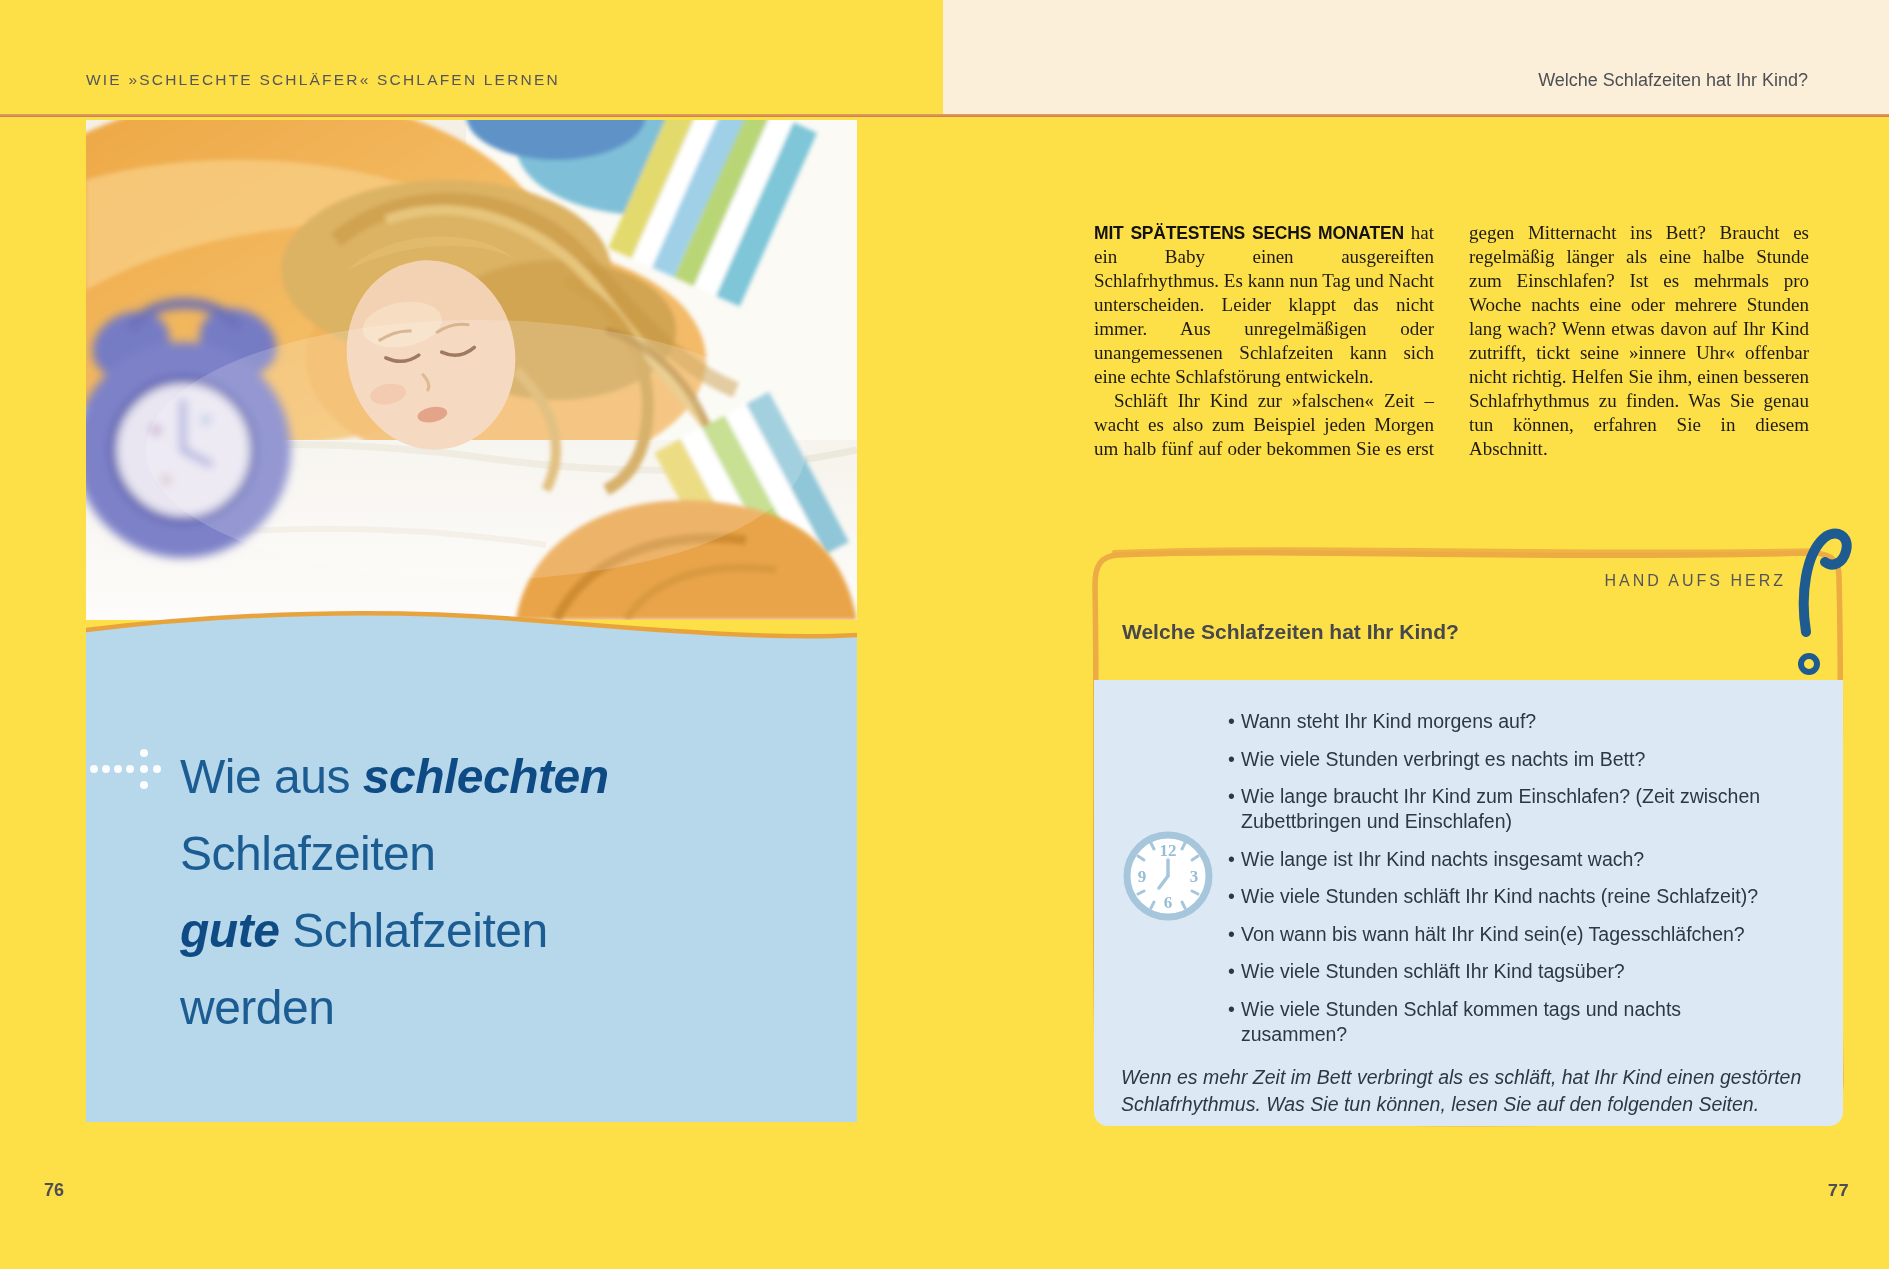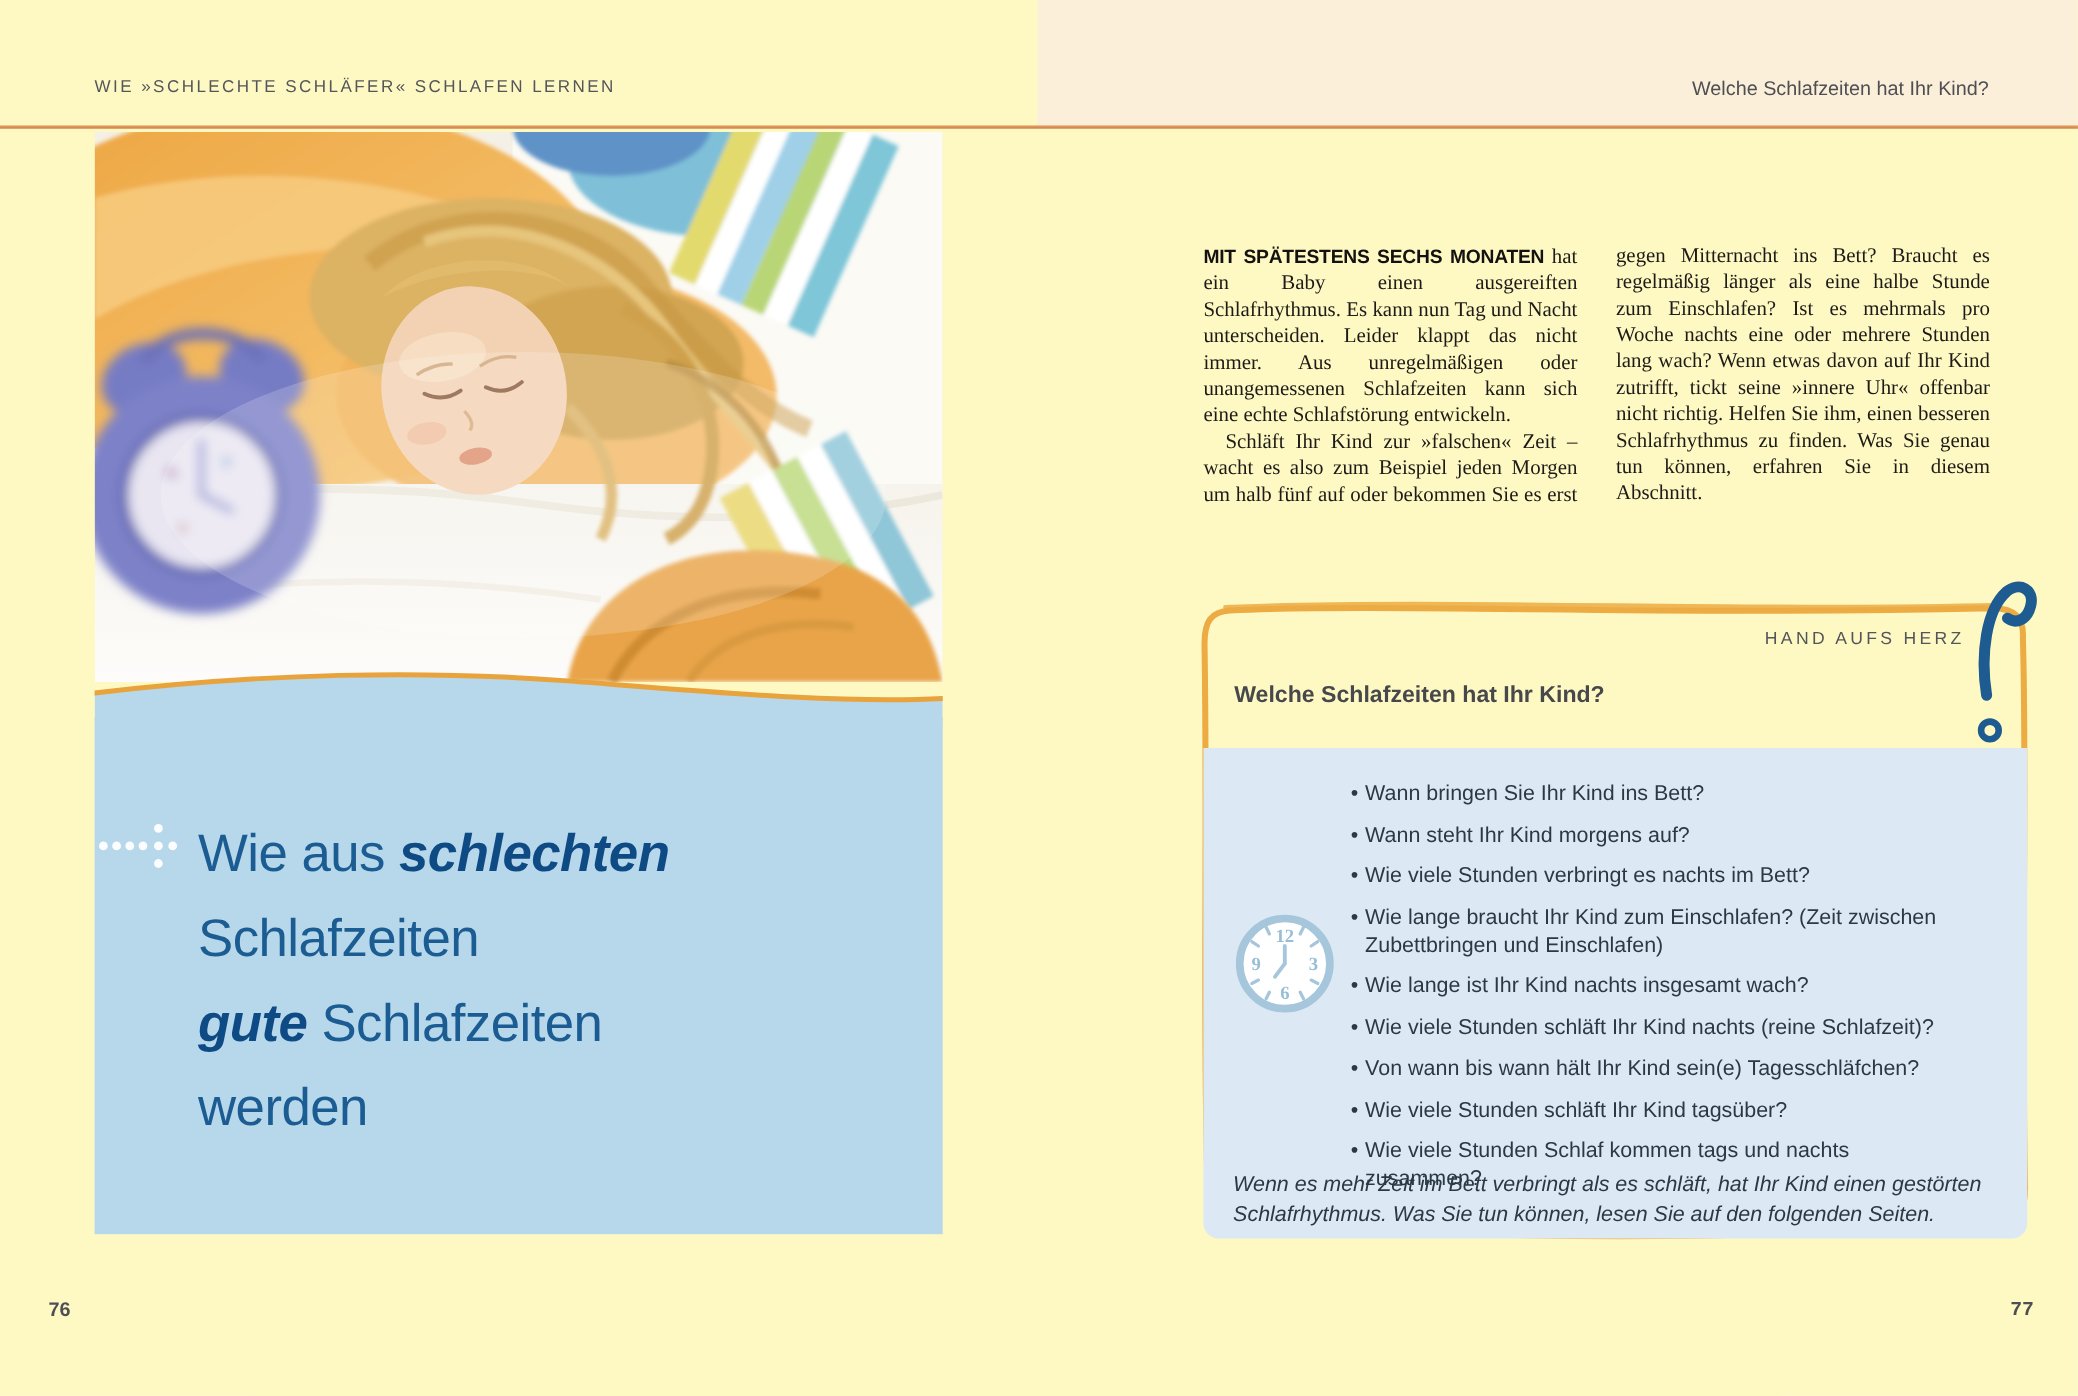--- a/index.html
+++ b/index.html
@@ -1,18 +1,18 @@
 <!DOCTYPE html>
 <html><head>
 <meta charset="utf-8">
 <style>
   * { margin:0; padding:0; box-sizing:border-box; }
   html,body { width:1889px; height:1269px; background:#ffffff; overflow:hidden;
               font-family:"Liberation Sans", sans-serif; }
-  .spread { position:relative; width:1889px; height:1269px; background:#fef9c3; }
+  .spread { position:relative; width:1889px; height:1269px; background:#fde047; }
 
   
   .cream-band { position:absolute; left:943px; top:0; width:946px; height:115px; background:#fcefda; }
   .top-rule   { position:absolute; left:0; top:114px; width:1889px; height:3px;
                 background:linear-gradient(to bottom,#e6a066,#cf7f44); }
 
   .running-head-left { position:absolute; left:86px; top:71px; font-size:15.5px; letter-spacing:2.2px;
                 color:#55565a; white-space:nowrap; }
   .running-head-right { position:absolute; right:81px; top:70px; font-size:18px; color:#4e4f53; white-space:nowrap; }
 
@@ -249,21 +249,20 @@
           <text x="46" y="78">6</text>
           <text x="20" y="52">9</text>
         </g>
         <g stroke="#a6c6dc" stroke-width="3.5" stroke-linecap="round">
           <line x1="46" y1="46" x2="46" y2="30"></line>
           <line x1="46" y1="46" x2="37" y2="58"></line>
         </g>
       </svg>
 
       <ul class="question-list">
-          <li>Wann bringen Sie Ihr Kind ins Bett?</li>
           <li>Wann steht Ihr Kind morgens auf?</li>
           <li>Wie viele Stunden verbringt es nachts im Bett?</li>
           <li>Wie lange braucht Ihr Kind zum Einschlafen? (Zeit zwischen Zubettbringen und Einschlafen)</li>
           <li>Wie lange ist Ihr Kind nachts insgesamt wach?</li>
           <li>Wie viele Stunden schläft Ihr Kind nachts (reine Schlafzeit)?</li>
           <li>Von wann bis wann hält Ihr Kind sein(e) Tagesschläfchen?</li>
           <li>Wie viele Stunden schläft Ihr Kind tagsüber?</li>
           <li>Wie viele Stunden Schlaf kommen tags und nachts zusammen?</li>
         </ul>
 

